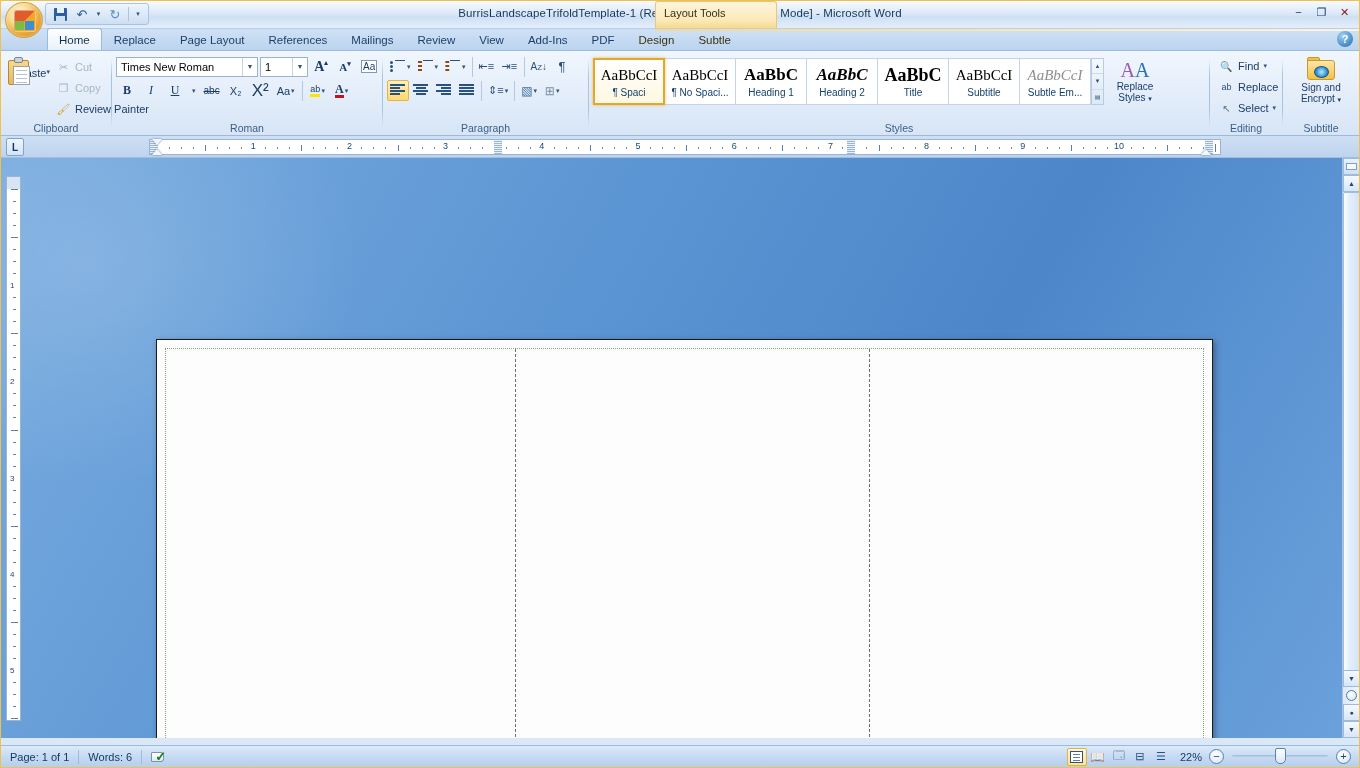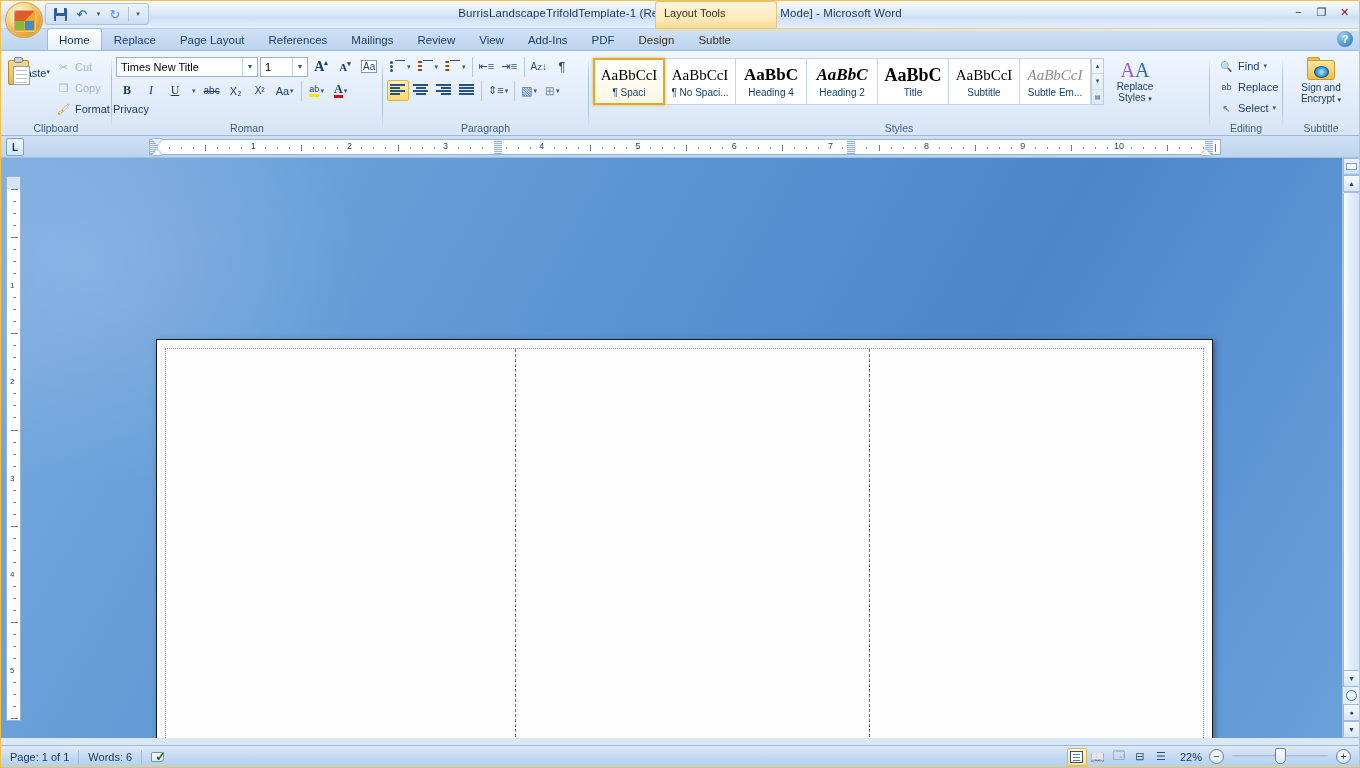--- a/index.html
+++ b/index.html
@@ -550,33 +550,33 @@
           <div class="small-btn disabled">
             <span class="mini-ico">✂</span>
             <span>Cut</span>
           </div>
           <div class="small-btn disabled">
             <span class="mini-ico">❐</span>
             <span>Copy</span>
           </div>
           <div class="small-btn">
             <span class="mini-ico" style="color:#c8a12b">🖌</span>
-            <span>Format Privacy</span>
+            <span>Review Painter</span>
           </div>
         </div>
       </div>
       <div class="rgroup-label">Clipboard</div>
     </div>
     <div class="rgroup-sep"></div>
 
     <div class="rgroup g-font">
       <div class="rgroup-body" style="flex-direction:column;padding-top:5px">
         <div class="font-row">
           <div class="combo font-name">
-            <span class="cv">Times New Title</span>
+            <span class="cv">Times New Roman</span>
             <span class="cbtn">▼</span>
           </div>
           <div class="combo font-size">
             <span class="cv">1</span>
             <span class="cbtn">▼</span>
           </div>
           <div class="ico-btn">
             <span class="grow-a" style="font-size:14px">A<sup>▴</sup></span>
           </div>
           <div class="ico-btn">
@@ -599,21 +599,21 @@
           <div class="ico-btn" style="min-width:9px">
               <span class="caret">▾</span>
             </div>
           <div class="ico-btn">
             <span style="text-decoration:line-through;font-size:10px">abc</span>
           </div>
           <div class="ico-btn">
             <span style="font-size:11px">X₂</span>
           </div>
           <div class="ico-btn">
-            <span style="font-size:10px">X²</span>
+            <span style="font-size:17px">X²</span>
           </div>
           <div class="ico-btn">
             <span style="font-size:11px">Aa</span>
             <span class="caret">▾</span>
           </div>
           <div class="vsep"></div>
           <div class="ico-btn">
             <span style="font-size:9px;border-bottom:3px solid #ffe400;line-height:9px">ab</span>
             <span class="caret">▾</span>
           </div>
@@ -737,21 +737,21 @@
           <div class="style-item sel">
             <span class="style-prev">AaBbCcI</span>
             <span class="style-name">¶ Spaci</span>
           </div>
           <div class="style-item">
             <span class="style-prev">AaBbCcI</span>
             <span class="style-name">¶ No Spaci...</span>
           </div>
           <div class="style-item">
             <span class="style-prev" style="font-weight:bold;font-size:17px">AaBbC</span>
-            <span class="style-name">Heading 4</span>
+            <span class="style-name">Heading 1</span>
           </div>
           <div class="style-item">
             <span class="style-prev" style="font-weight:bold;font-style:italic;font-size:17px">AaBbC</span>
             <span class="style-name">Heading 2</span>
           </div>
           <div class="style-item">
             <span class="style-prev" style="font-weight:bold;font-size:18px">AaBbC</span>
             <span class="style-name">Title</span>
           </div>
           <div class="style-item">

